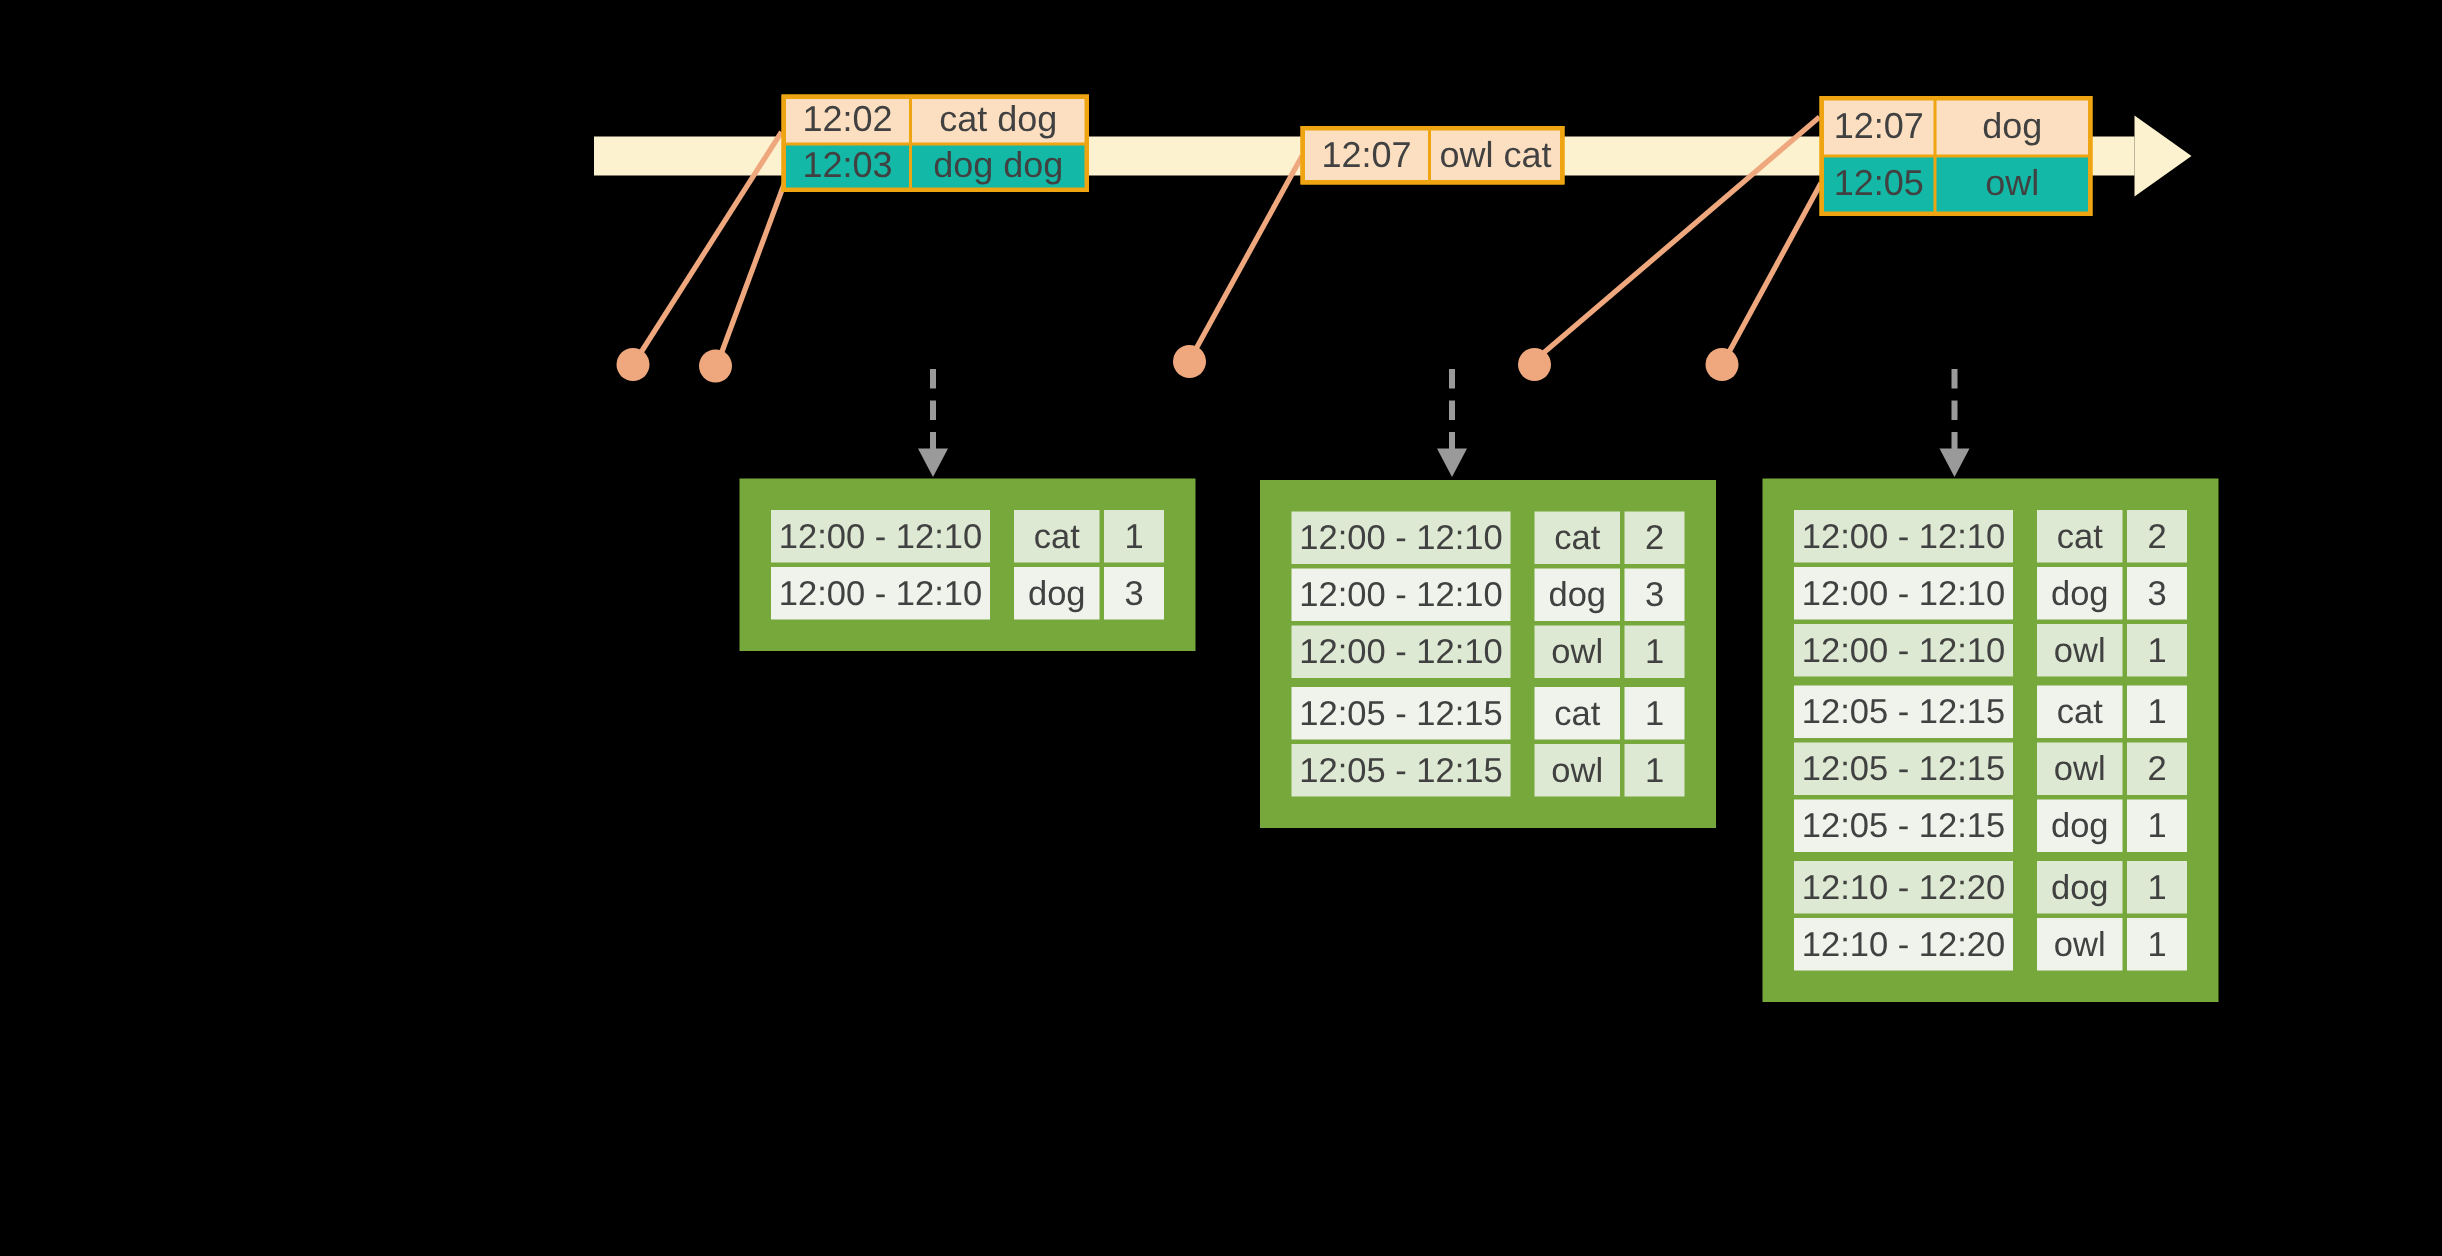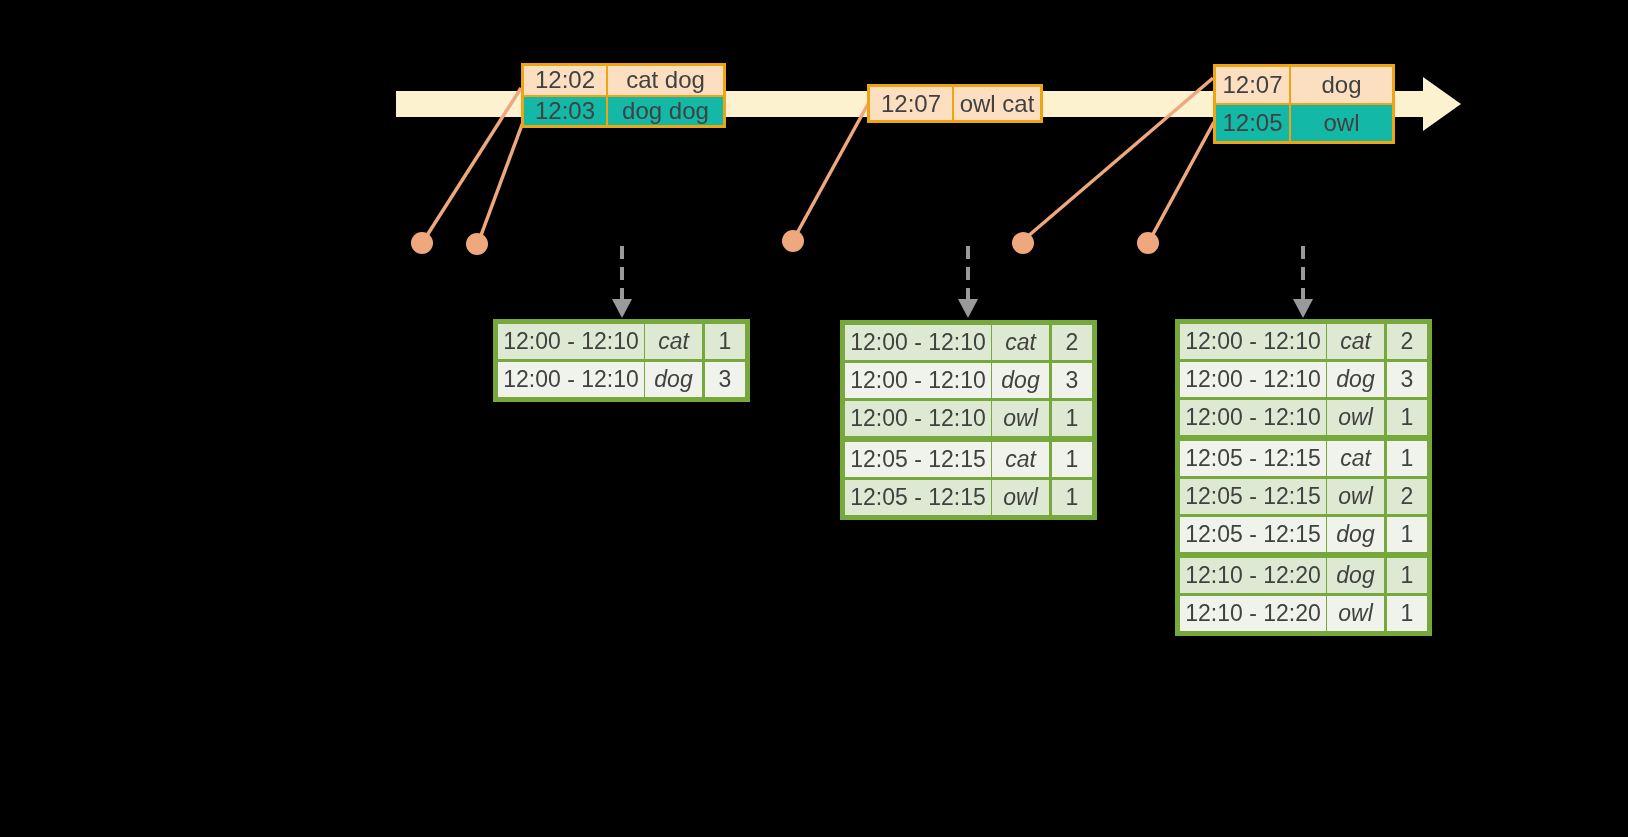--- a/index.html
+++ b/index.html
@@ -21,29 +21,29 @@
     display:grid;grid-gap:2px;box-sizing:border-box;font-size:24px;
   }
   .etable .ecell{display:flex;align-items:center;justify-content:center;}
   .erow-dark{background:#FBDFC0;}
   .erow-light{background:#14b8a6;}
   #etable1{left:521px;top:63px;width:205px;height:65px;grid-template-columns:82px 1fr;grid-template-rows:1fr 1fr;}
   #etable2{left:867px;top:84px;width:176px;height:39px;grid-template-columns:82px 1fr;grid-template-rows:1fr;}
   #etable3{left:1213px;top:64px;width:182px;height:80px;grid-template-columns:73px 1fr;grid-template-rows:1fr 1fr;}
   
   .rtable{
-    position:absolute;z-index:3;background:#76A83C;padding:5px;box-sizing:border-box;
+    position:absolute;z-index:3;background:#76A83C;padding:21px;box-sizing:border-box;
     font-size:23px;
   }
   .rgroup + .rgroup{margin-top:6px;}
   .rrow{display:flex;}
   .rrow + .rrow{margin-top:3px;}
   .rcell{height:35px;display:flex;align-items:center;justify-content:center;}
   .rcell.time{width:146px;}
-  .rcell.word{width:57px;margin-left:1px;font-style:italic;}
+  .rcell.word{width:57px;margin-left:16px;}
   .rcell.count{width:40px;margin-left:3px;}
   .rrow-dark .rcell{background:#DDE9D2;}
   .rrow-light .rcell{background:#EFF3EB;}
   #rtable1{left:493px;top:319px;}
   #rtable2{left:840px;top:320px;}
   #rtable3{left:1175px;top:319px;}
 </style>
 </head>
 <body>
 

